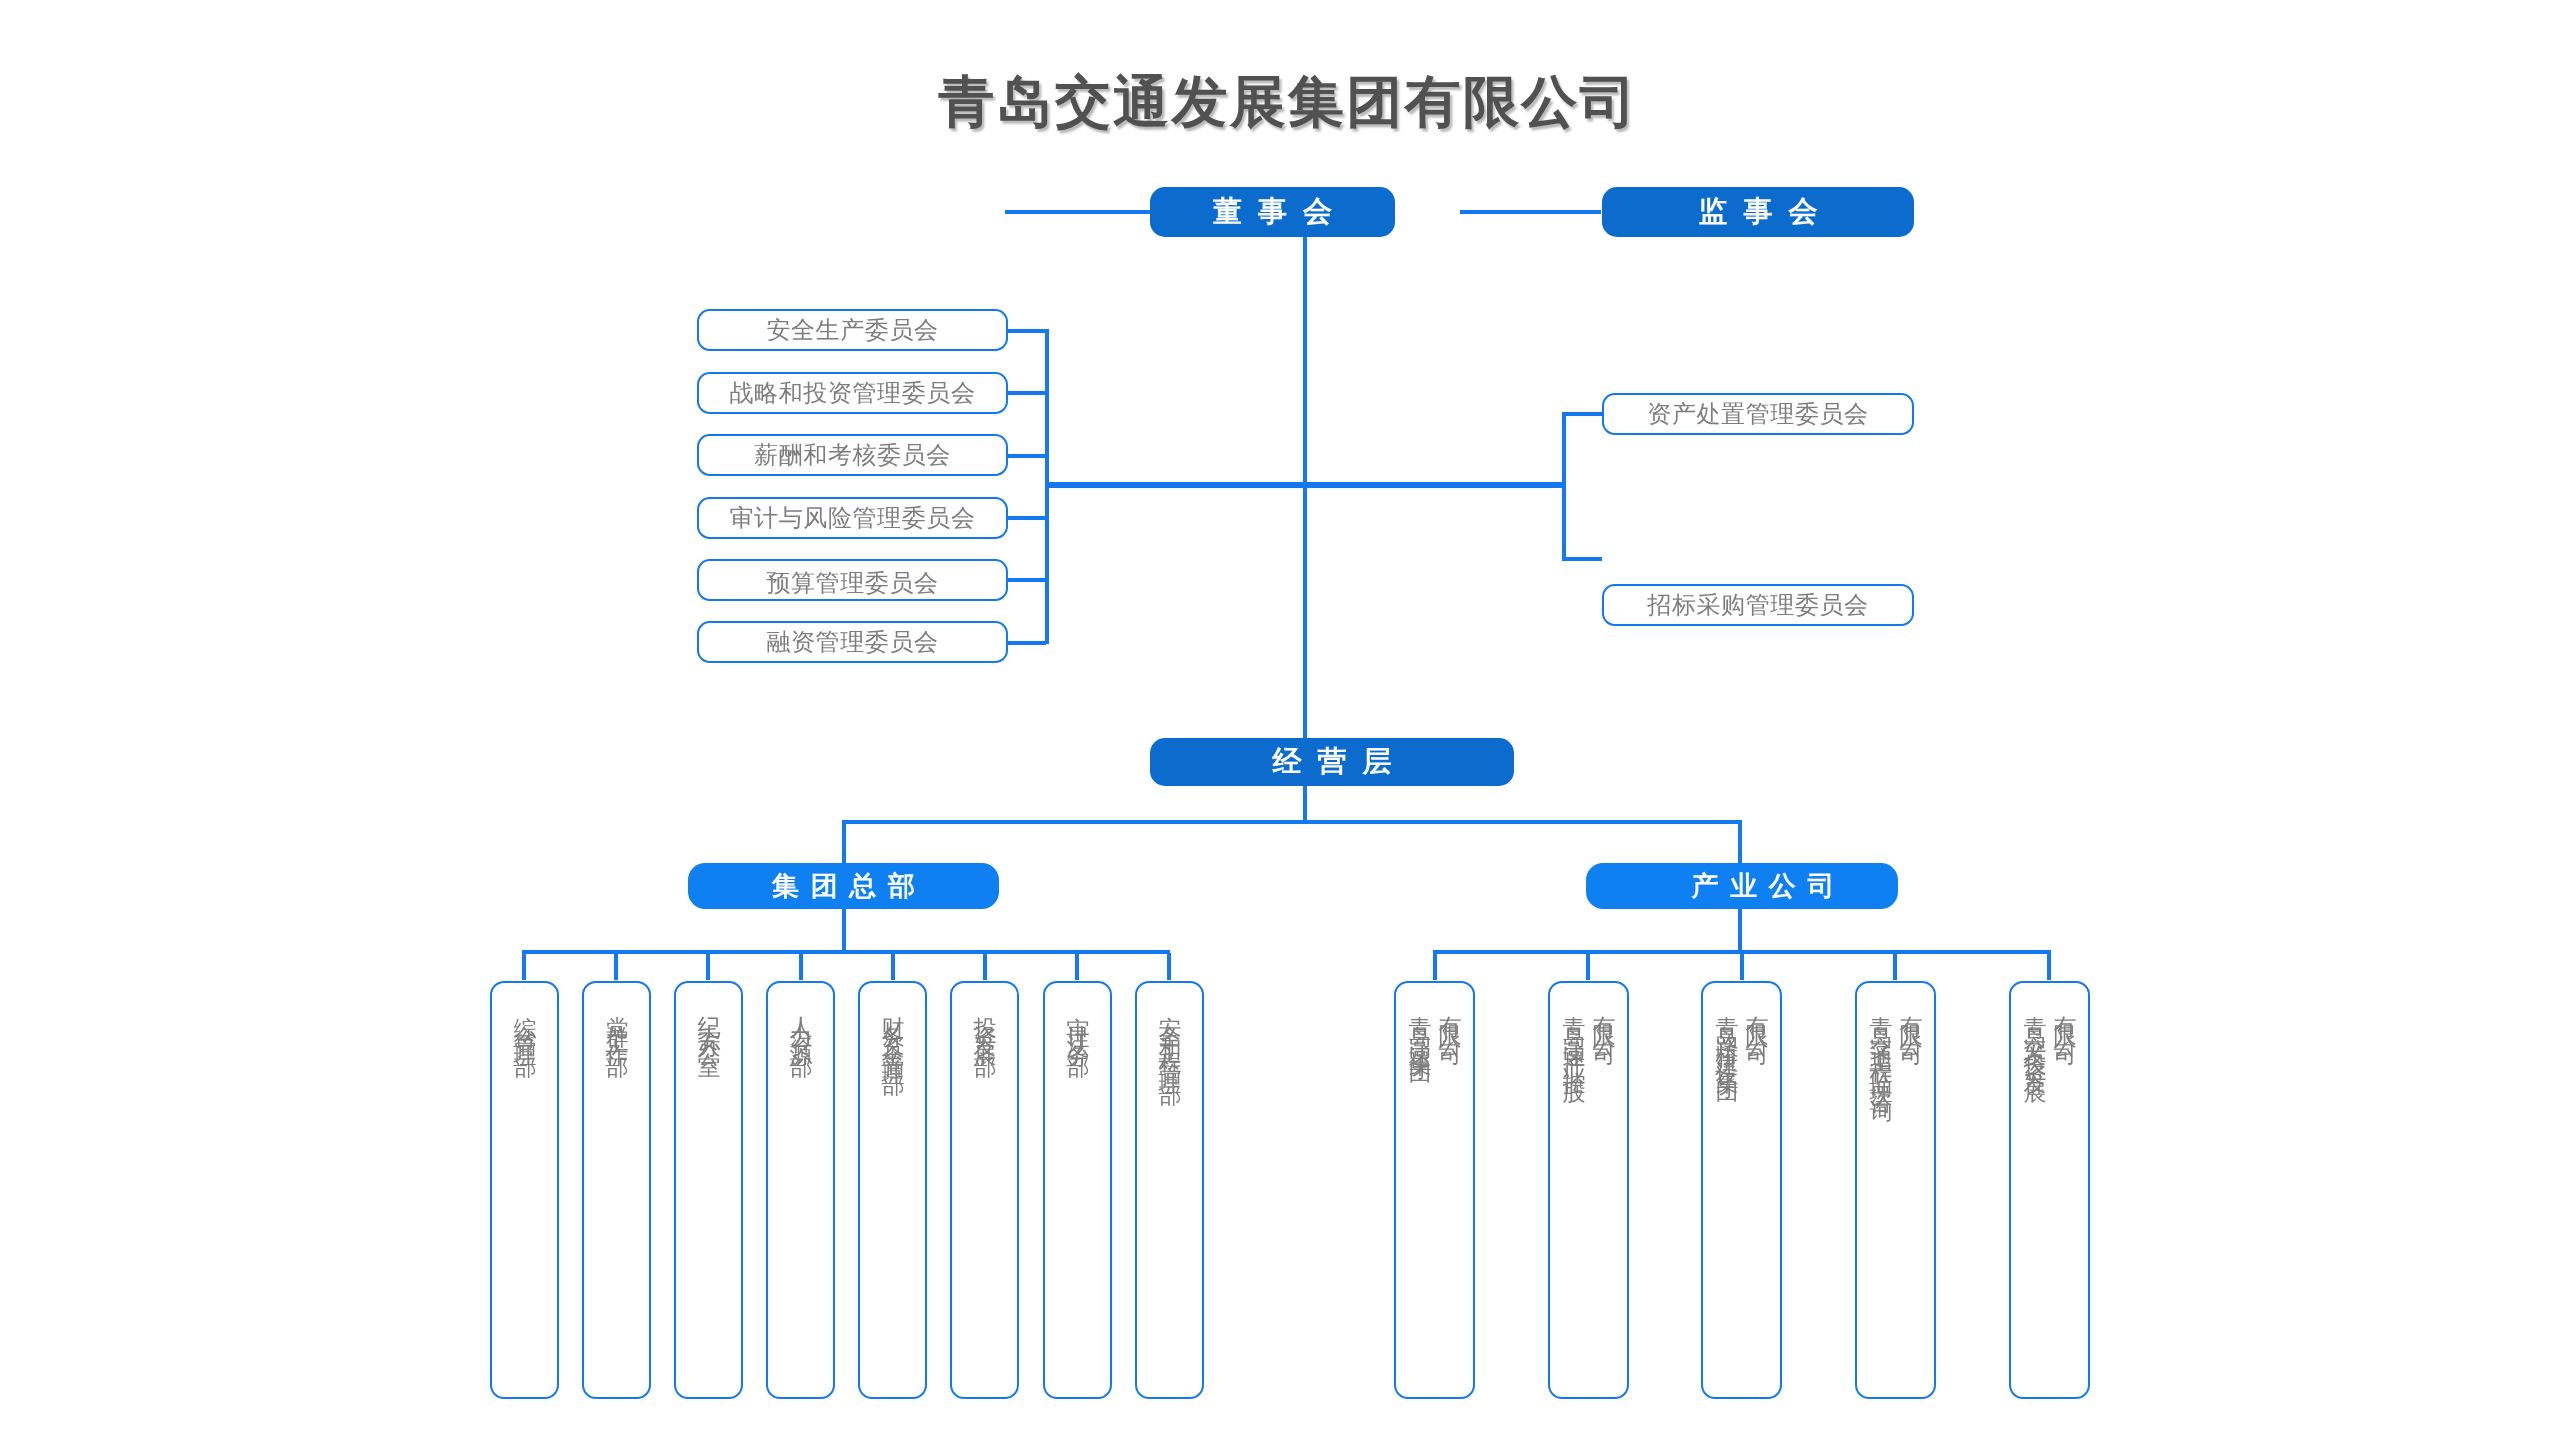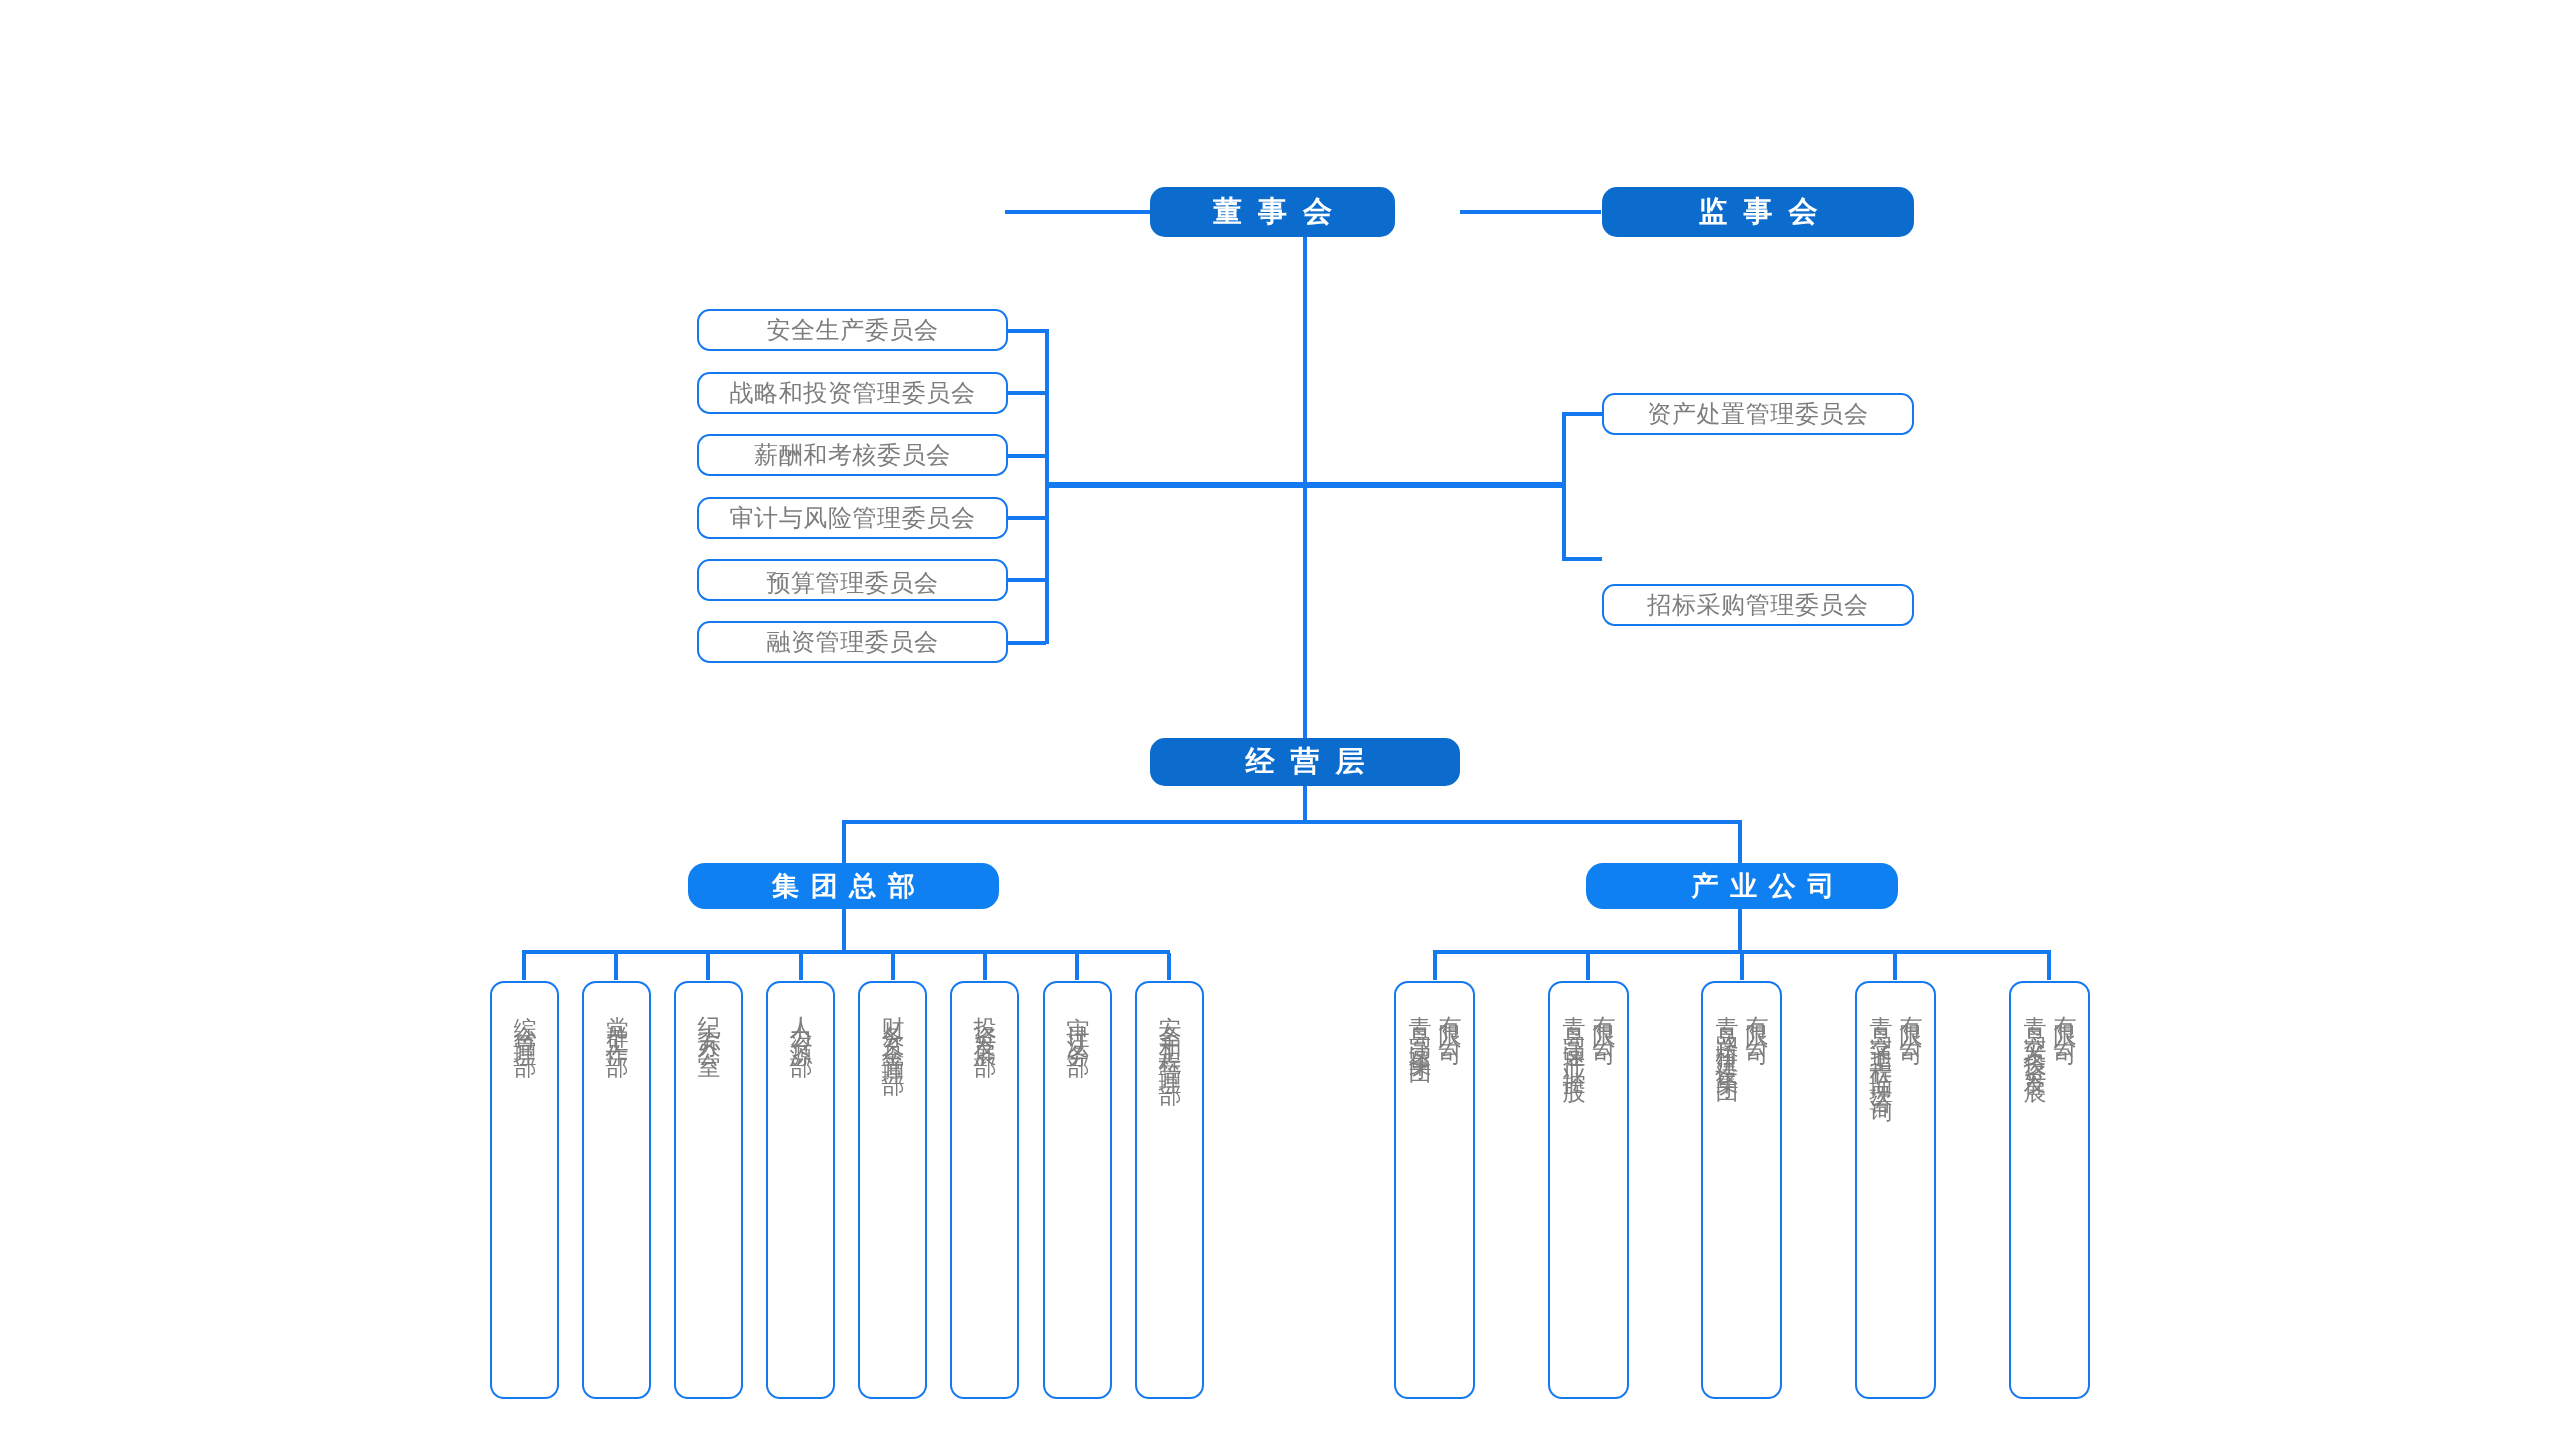--- a/index.html
+++ b/index.html
@@ -46,20 +46,21 @@
     writing-mode:vertical-lr;text-orientation:upright;
     font-size:23px;letter-spacing:9.3px;line-height:1.3;
   }
   .vcol{display:block;}
 </style>
 </head>
 <body>
 
 <div id="canvas">
 
+  <div class="title">青岛交通发展集团有限公司</div>
 
   <div class="line" style="left:1005px;top:210px;width:145px;height:3.5px;"></div>
   <div class="line" style="left:1460px;top:210px;width:141px;height:3.5px;"></div>
   <div class="line" style="left:1303px;top:235px;width:3.5px;height:503px;"></div>
   <div class="line" style="left:1045px;top:482px;width:521px;height:5.8px;"></div>
 
   <div class="line" style="left:1045px;top:329px;width:3.5px;height:315px;"></div>
   <div class="line" style="left:1007px;top:329px;width:39px;height:3.5px;"></div>
   <div class="line" style="left:1007px;top:391px;width:39px;height:3.5px;"></div>
   <div class="line" style="left:1007px;top:454px;width:39px;height:3.5px;"></div>
@@ -121,21 +122,21 @@
     <span>融资管理委员会</span>
   </div>
 
   <div class="wbox" style="left:1602px;top:393px;width:312px;height:42px;justify-content:center;">
     <span>资产处置管理委员会</span>
   </div>
   <div class="wbox" style="left:1602px;top:538px;width:312px;height:42px;margin-top:46px;">
     <span>招标采购管理委员会</span>
   </div>
 
-  <div class="pill dark" style="left:1150px;top:738px;width:310px;height:48px;text-align:right;">
+  <div class="pill dark" style="left:1150px;top:738px;width:364px;height:48px;text-align:right;">
     <span class="lbl3">经营层</span>
   </div>
 
   <div class="pill bright" style="left:688px;top:863px;width:311px;height:46px;">
     <span class="lbl4">集团总部</span>
   </div>
   <div class="pill bright" style="left:1586px;top:863px;width:312px;height:46px;padding-left:42px;">
     <span class="lbl4">产业公司</span>
   </div>
 

